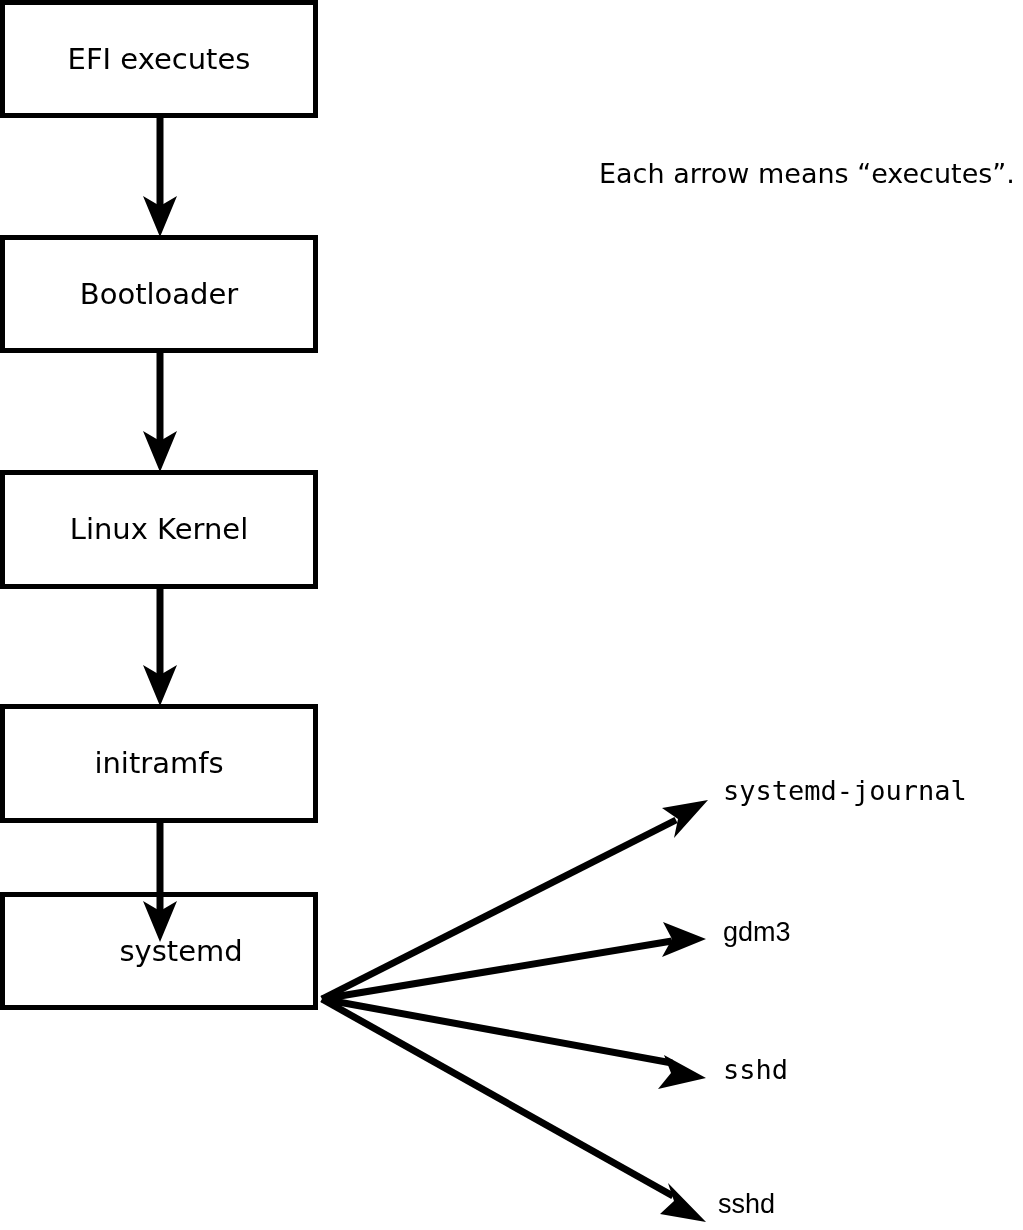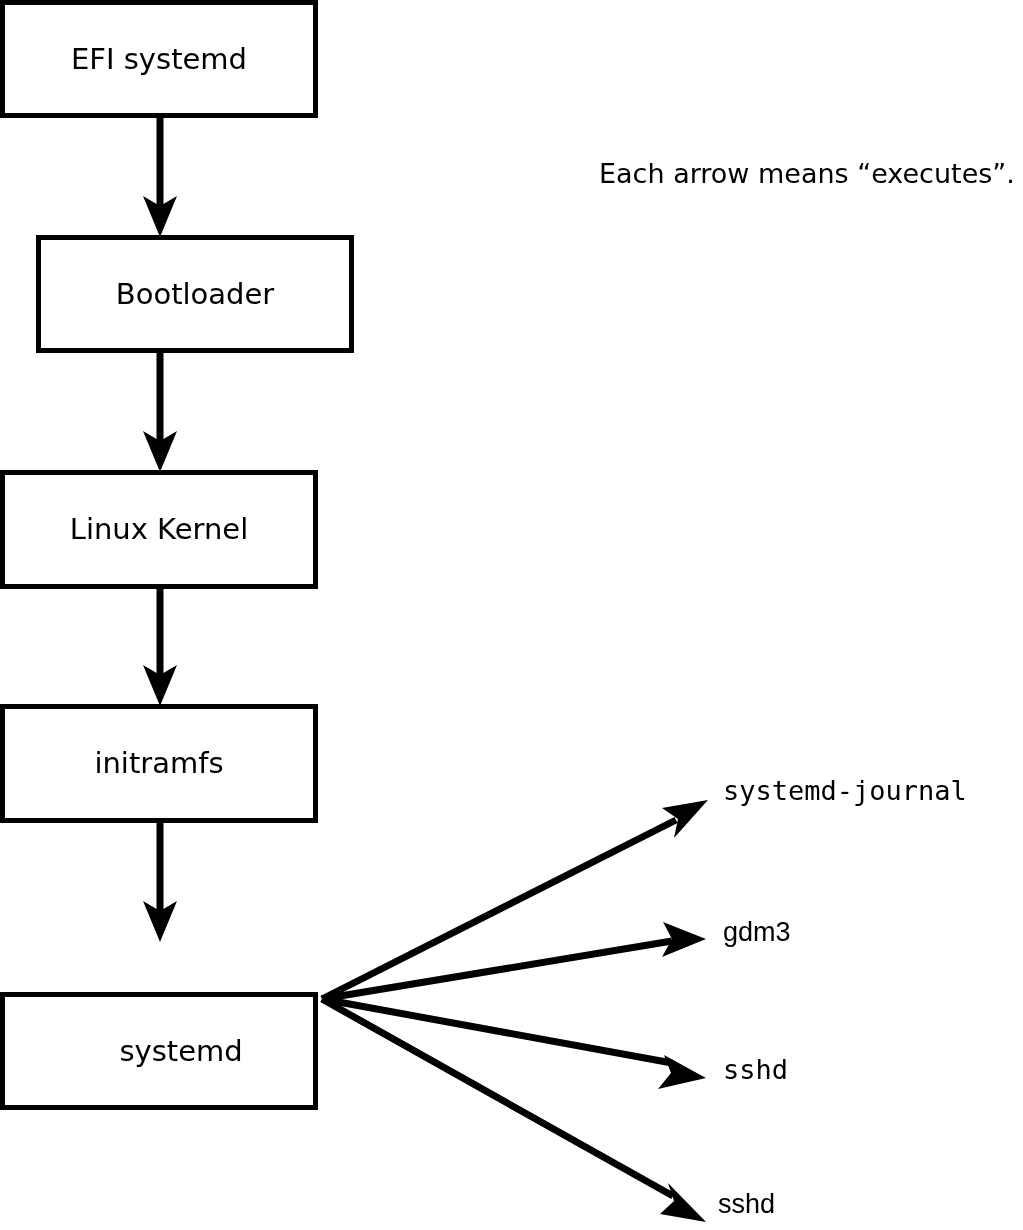--- a/index.html
+++ b/index.html
@@ -71,32 +71,32 @@
     font-family: Liberation Sans, sans-serif;
     text-align: right;
   }
 </style>
 </head>
 <body>
 
 <div id="stage">
 
   <div class="boot-box" style="top:0px;">
-    <span class="boot-box-label">EFI systemd</span>
+    <span class="boot-box-label">EFI executes</span>
   </div>
-  <div class="boot-box" style="top:235px;margin-left:36px;">
+  <div class="boot-box" style="top:235px;">
     <span class="boot-box-label">Bootloader</span>
   </div>
   <div class="boot-box" style="top:704px;height:119px;">
     <span class="boot-box-label">initramfs</span>
   </div>
   <div class="boot-box" style="top:470px;height:119px;">
     <span class="boot-box-label">Linux Kernel</span>
   </div>
-  <div class="boot-box" style="top:992px;padding-left:44px;">
+  <div class="boot-box" style="top:892px;padding-left:44px;">
     <span class="boot-box-label">systemd</span>
   </div>
 
   <svg id="arrow-layer" viewBox="0 0 1023 1230" width="1023" height="1230">
 
     <g>
       <line x1="160" y1="118" x2="160" y2="222" stroke="#000" stroke-width="7"></line>
       <path d="M 160 237 L 143 196 L 160 206 L 177 196 Z" fill="#000"></path>
     </g>
 

